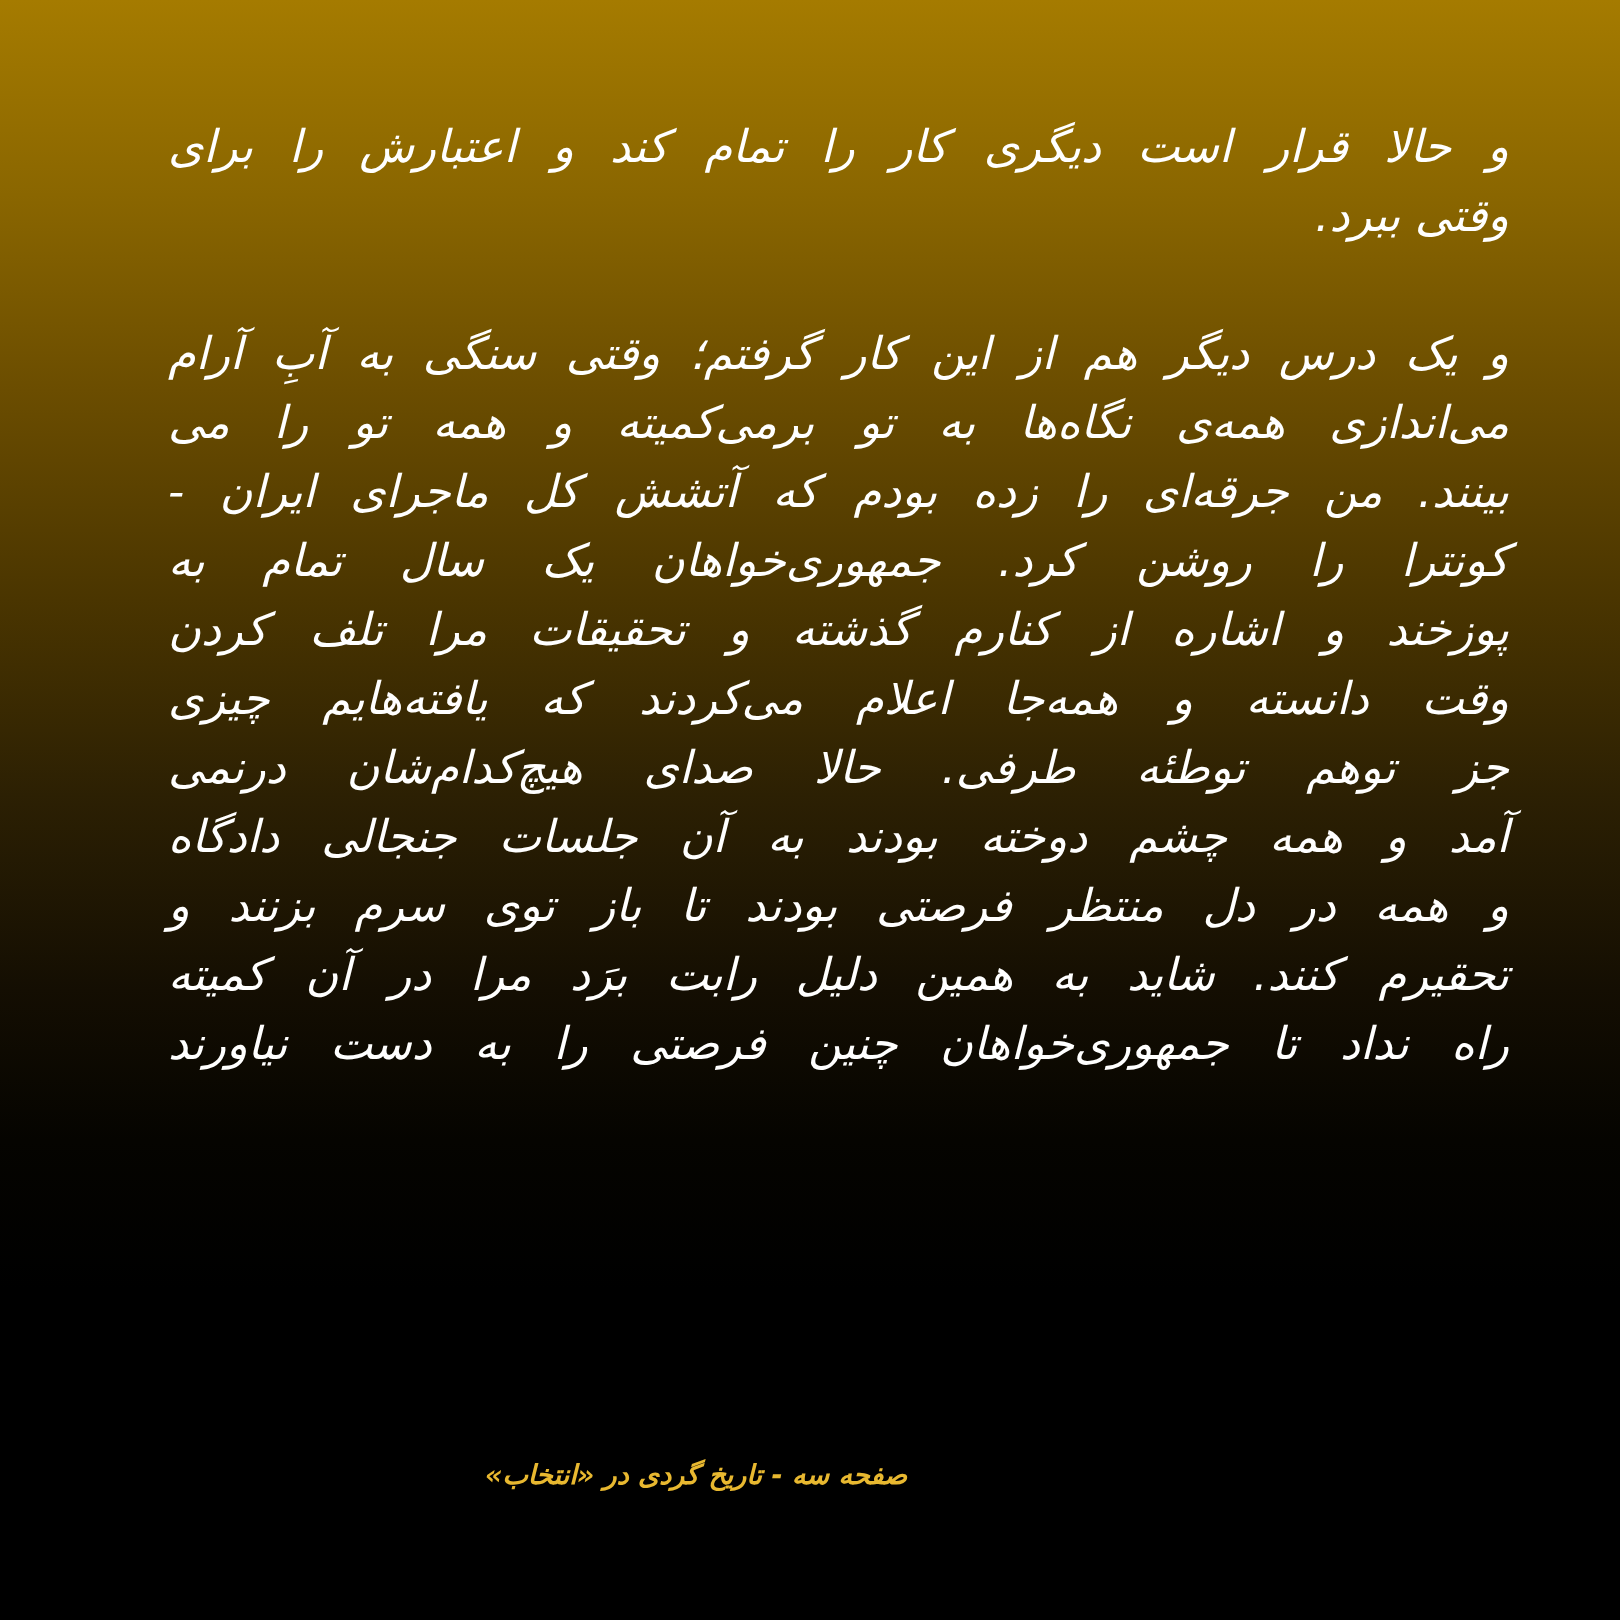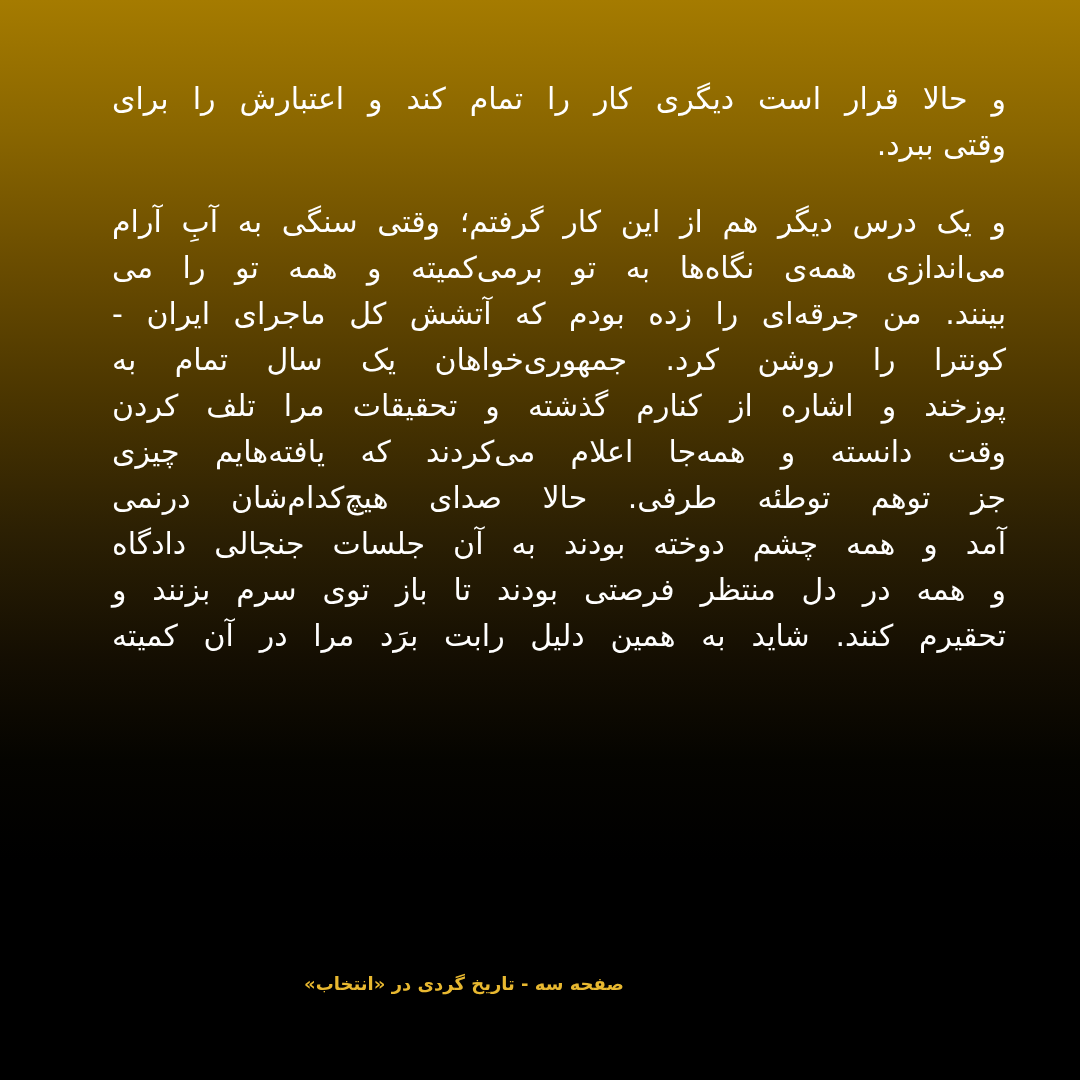--- a/index.html
+++ b/index.html
@@ -22,40 +22,41 @@
         #000000 860px,
         #000000 1080px);
       font-family: "DejaVu Sans", sans-serif;
     }
     .page {
       position: absolute;
       left: 0;
       top: 0;
       width: 1080px;
       height: 1080px;
+      font-style: italic;
     }
     .body-text {
       position: absolute;
       top: 76px;
       left: 112px;
       width: 894px;
       direction: rtl;
       text-align: justify;
       text-align-last: right;
       color: #ffffff;
       font-family: "DejaVu Sans", sans-serif;
       font-size: 30px;
       line-height: 46px;
     }
     .paragraph {
       margin: 0;
       padding: 0;
     }
     .paragraph + .paragraph {
-      margin-top: 31px;
+      margin-top: 46px;
     }
     .line {
       display: block;
       white-space: nowrap;
       text-align: justify;
       text-align-last: justify;
       height: 46px;
     }
     .line.last {
       text-align-last: right;
@@ -87,17 +88,18 @@
       <span class="line">و یک درس دیگر هم از این کار گرفتم؛ وقتی سنگی به آبِ آرام</span>
       <span class="line">می‌اندازی همه‌ی نگاه‌ها به تو برمی‌کمیته و همه تو را می</span>
       <span class="line">بینند. من جرقه‌ای را زده بودم که آتشش کل ماجرای ایران -</span>
       <span class="line">کونترا را روشن کرد. جمهوری‌خواهان یک سال تمام به</span>
       <span class="line">پوزخند و اشاره از کنارم گذشته و تحقیقات مرا تلف کردن</span>
       <span class="line">وقت دانسته و همه‌جا اعلام می‌کردند که یافته‌هایم چیزی</span>
       <span class="line">جز توهم توطئه طرفی. حالا صدای هیچ‌کدام‌شان درنمی</span>
       <span class="line">آمد و همه چشم دوخته بودند به آن جلسات جنجالی دادگاه</span>
       <span class="line">و همه در دل منتظر فرصتی بودند تا باز توی سرم بزنند و</span>
       <span class="line">تحقیرم کنند. شاید به همین دلیل رابت برَد مرا در آن کمیته</span>
+      <span class="line">راه نداد تا جمهوری‌خواهان چنین فرصتی را به دست نیاورند</span>
     </div>
   </div>
 
   <div class="footer">صفحه سه - تاریخ گردی در «انتخاب»</div>
 </div>
 
 </body></html>

